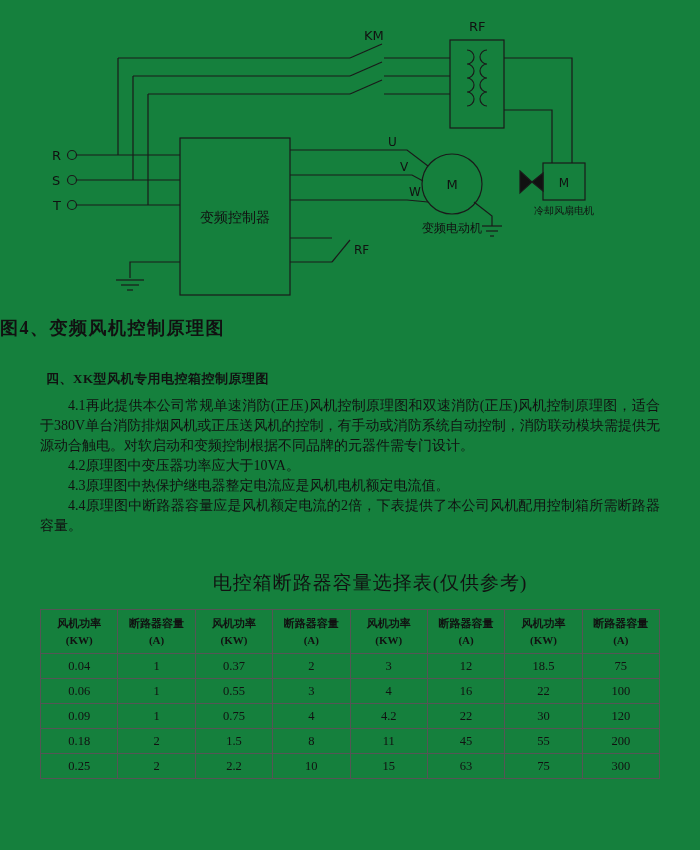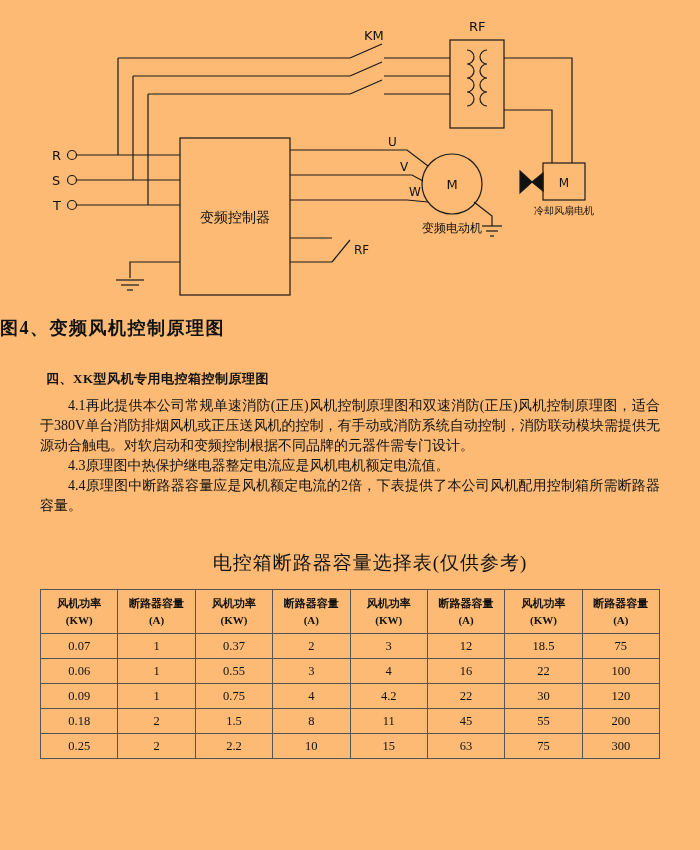--- a/index.html
+++ b/index.html
@@ -2,21 +2,21 @@
 <html><head>
 <meta charset="utf-8">
 <style>
   * { margin:0; padding:0; box-sizing:border-box; }
   html,body { background:#fff; }
   body {
     width:700px; height:850px;
     font-family:"Liberation Serif","DejaVu Serif",serif;
     color:#111;
   }
-  .page { width:700px; height:850px; overflow:hidden; background:#fdba74; }
+  .page { width:700px; height:850px; overflow:hidden; background:#15803d; }
   .figure svg { display:block; }
   .figure-caption {
     text-align:left; font-size:18px; font-weight:bold;
     margin-top:6px; letter-spacing:1.5px;
   }
   .section-heading {
     margin:30px 11px 0 46px; font-size:13px; font-weight:bold; letter-spacing:0.5px;
   }
   .paragraphs {
     margin:8px 40px 0 40px; font-size:14px; line-height:20px;
@@ -139,20 +139,21 @@
         <text x="354" y="254" font-size="12">RF</text>
       </g>
     </svg>
     <div class="figure-caption">图4、变频风机控制原理图</div>
   </div>
 
   <div class="section-heading">四、XK型风机专用电控箱控制原理图</div>
 
   <div class="paragraphs">
     <p>4.1再此提供本公司常规单速消防(正压)风机控制原理图和双速消防(正压)风机控制原理图，适合于380V单台消防排烟风机或正压送风机的控制，有手动或消防系统自动控制，消防联动模块需提供无源动合触电。对软启动和变频控制根据不同品牌的元器件需专门设计。</p>
+    <p>4.2原理图中变压器功率应大于10VA。</p>
     <p>4.3原理图中热保护继电器整定电流应是风机电机额定电流值。</p>
     <p>4.4原理图中断路器容量应是风机额定电流的2倍，下表提供了本公司风机配用控制箱所需断路器容量。</p>
   </div>
 
   <div class="table-title">电控箱断路器容量选择表(仅供参考)</div>
 
   <table class="breaker">
     <thead>
       <tr>
           <th>
@@ -184,21 +185,21 @@
             <div>(KW)</div>
           </th>
           <th>
             <div>断路器容量</div>
             <div>(A)</div>
           </th>
         </tr>
     </thead>
     <tbody>
         <tr>
-          <td>0.07</td>
+          <td>0.04</td>
           <td>1</td>
           <td>0.37</td>
           <td>2</td>
           <td>3</td>
           <td>12</td>
           <td>18.5</td>
           <td>75</td>
         </tr>
         <tr>
           <td>0.06</td>

